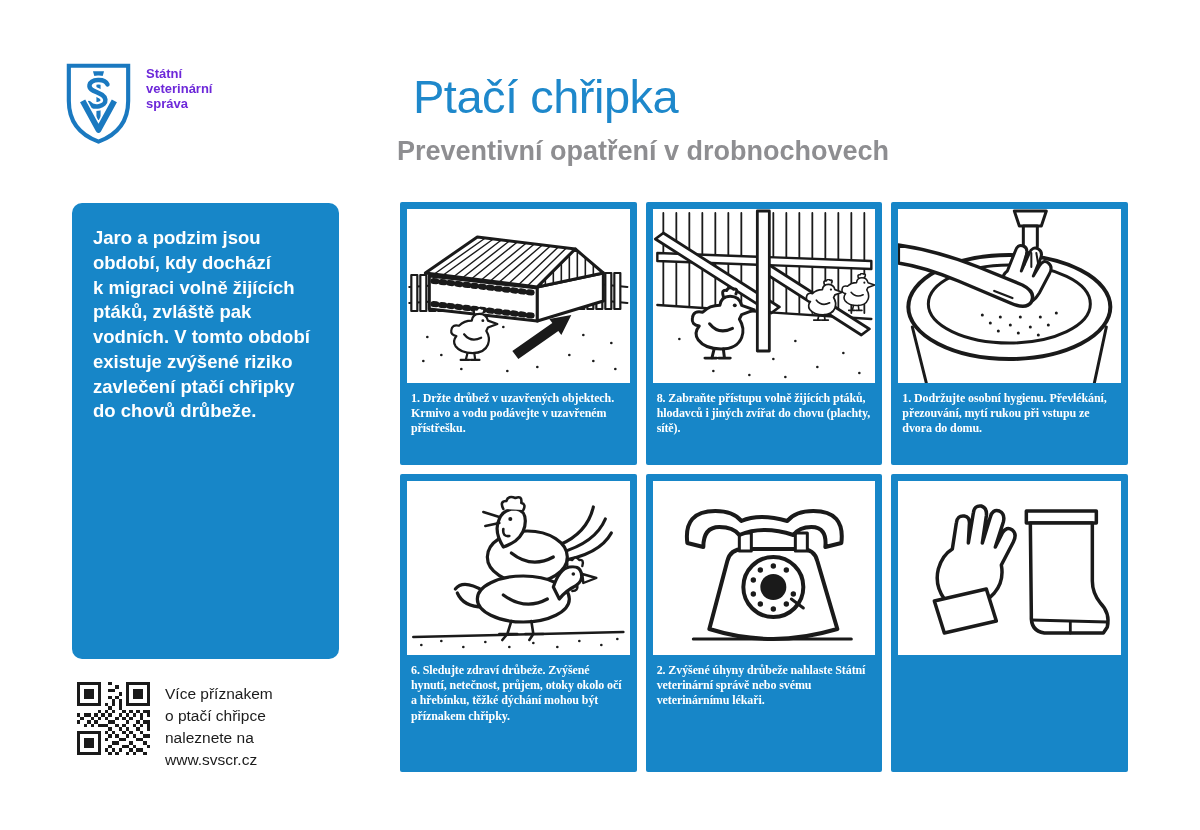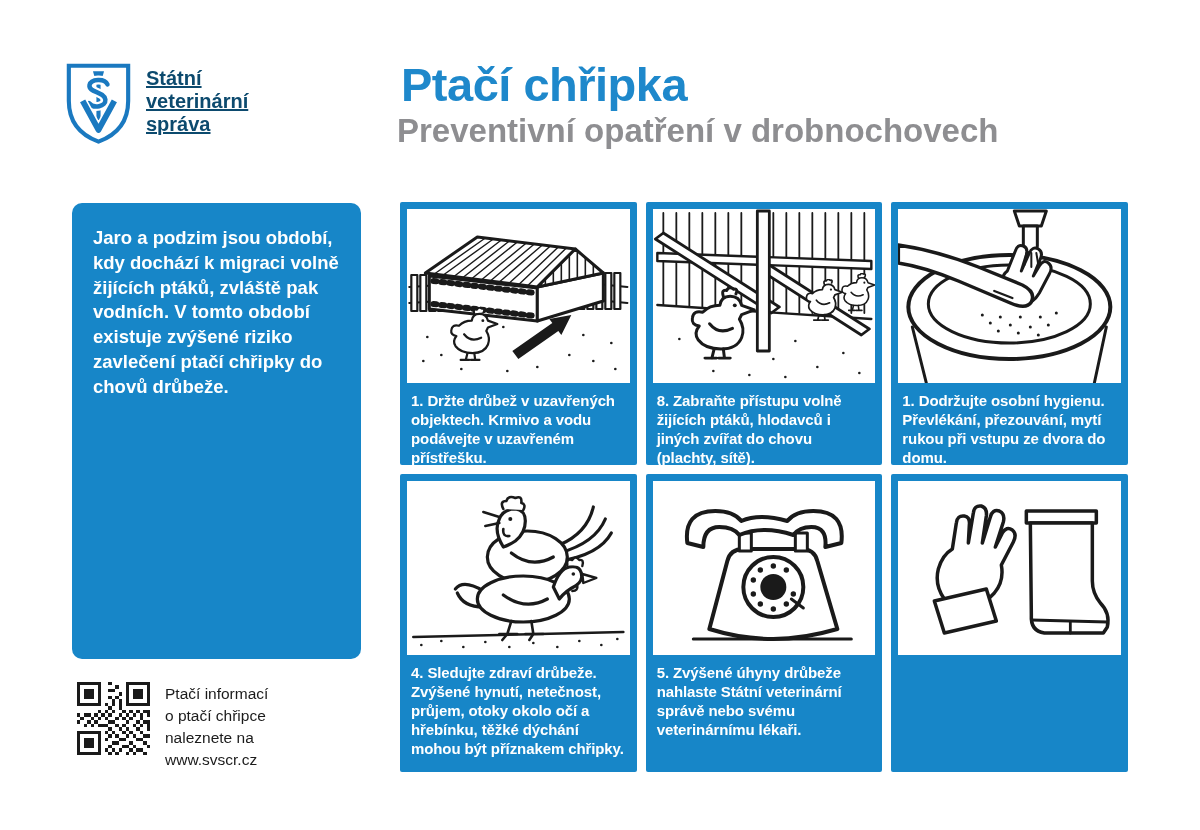--- a/index.html
+++ b/index.html
@@ -2,41 +2,41 @@
 <html><head>
 <meta charset="utf-8">
 <style>
   html,body{margin:0;padding:0;}
   body{
     width:1200px;height:830px;background:#ffffff;position:relative;overflow:hidden;
     font-family:"Liberation Sans",sans-serif;color:#1b1b1b;
   }
   .logo-wrap{position:absolute;left:64px;top:60px;display:flex;gap:13px;}
   .logo-svg{width:69px;height:86px;display:block;}
-  .brand-text{color:#0c4a6e;font-weight:bold;font-size:20px;line-height:1.15;white-space:pre-line;padding-top:7px;text-decoration:underline;}
+  .brand-text{color:#6d28d9;font-weight:bold;font-size:13px;line-height:1.15;white-space:pre-line;padding-top:7px;}
   .titles{position:absolute;left:397px;top:57px;}
-  .main-title{margin:4px;color:#1e88cb;font-size:47px;font-weight:bold;line-height:1.02;letter-spacing:-0.5px;}
-  .sub-title{margin:5px 0 0;color:#8e8e91;font-size:33px;font-weight:bold;line-height:1.05;}
+  .main-title{margin:16px;color:#1e88cb;font-size:47px;font-weight:normal;line-height:1.02;letter-spacing:-0.5px;}
+  .sub-title{margin:5px 0 0;color:#8e8e91;font-size:27px;font-weight:bold;line-height:1.05;}
   .intro-box{
-    position:absolute;left:72px;top:203px;width:289px;height:456px;box-sizing:border-box;
+    position:absolute;left:72px;top:203px;width:267px;height:456px;box-sizing:border-box;
     background:#1786c8;border-radius:10px;color:#fff;font-weight:bold;
     font-size:18.5px;line-height:1.34;padding:23px 18px 0 21px;
   }
   .intro-box p{margin:0 0 25px;}
   .qr-row{position:absolute;left:77px;top:682px;display:flex;gap:15px;align-items:flex-start;}
   .qr-svg{width:73px;height:73px;display:block;}
   .qr-text{font-size:15.5px;line-height:1.42;color:#1b1b1b;white-space:pre-line;padding-top:1px;}
   .grid{
     position:absolute;left:400px;top:202px;width:728px;
     display:grid;grid-template-columns:repeat(3,1fr);grid-template-rows:263px 298px;gap:9px;
   }
   .tile{background:#1786c8;border-radius:2px;padding:7px;box-sizing:border-box;display:flex;flex-direction:column;}
   .tile-img{background:#fff;height:174px;flex:none;overflow:hidden;}
   .tile-img svg{width:100%;height:100%;display:block;}
-  .caption{color:#fff;font-weight:bold;font-size:15px;line-height:1.27;padding:8px 2px 0 4px;letter-spacing:-0.1px;}
+  .caption{color:#fff;font-weight:bold;font-size:12px;line-height:1.27;padding:8px 2px 0 4px;letter-spacing:-0.1px;font-family:Liberation Serif, serif;}
 </style>
 </head>
 <body>
 
 <div class="logo-wrap">
   <svg class="logo-svg" viewBox="0 0 100 122">
     <path d="M7 7 H93 V58 C93 92 74 108 50 117 C26 108 7 92 7 58 Z" fill="#fff" stroke="#1a79c0" stroke-width="6"></path>
     <polygon points="42,15 58,15 55,26 45,26" fill="#1a79c0"></polygon>
     <rect x="47" y="24" width="6" height="62" fill="#1a79c0"></rect>
     <path d="M63 34 C59 25 39 26 37 35 C35 46 58 44 60 56 C61 66 43 70 36 61" fill="none" stroke="#fff" stroke-width="13" stroke-linecap="round"></path>
@@ -71,21 +71,21 @@
         <rect x="15" y="1" width="5" height="5"></rect>
         <rect x="1" y="15" width="5" height="5"></rect>
     </g>
     <g fill="#1a1a1a">
       <rect x="2" y="2" width="3" height="3"></rect>
         <rect x="16" y="2" width="3" height="3"></rect>
         <rect x="2" y="16" width="3" height="3"></rect>
       <path d="M9 0h1v1h-1zM11 1h1v1h-1zM9 2h2v1h-2zM12 3h1v1h-1zM9 4h1v1h-1zM11 4h1v1h-1zM10 5h1v1h-1zM12 5h1v1h-1zM8 6h1v1h-1zM10 6h1v1h-1zM12 6h1v1h-1zM9 7h1v1h-1zM12 7h1v1h-1zM8 8h1v1h-1zM10 8h1v1h-1zM13 8h1v1h-1zM15 8h1v1h-1zM17 8h1v1h-1zM19 8h2v1h-2zM6 8h1v1h-1zM0 9h1v1h-1zM2 9h2v1h-2zM5 9h1v1h-1zM7 9h1v1h-1zM9 9h1v1h-1zM12 9h1v1h-1zM14 9h1v1h-1zM16 9h1v1h-1zM18 9h1v1h-1zM20 9h1v1h-1zM1 10h1v1h-1zM4 10h1v1h-1zM6 10h1v1h-1zM8 10h1v1h-1zM11 10h1v1h-1zM13 10h1v1h-1zM15 10h1v1h-1zM18 10h1v1h-1zM0 11h1v1h-1zM3 11h1v1h-1zM5 11h1v1h-1zM9 11h2v1h-2zM14 11h1v1h-1zM17 11h1v1h-1zM19 11h2v1h-2zM2 12h1v1h-1zM4 12h1v1h-1zM6 12h3v1h-3zM11 12h1v1h-1zM13 12h1v1h-1zM16 12h1v1h-1zM18 12h1v1h-1zM20 12h1v1h-1zM9 13h1v1h-1zM12 13h1v1h-1zM14 13h1v1h-1zM17 13h1v1h-1zM20 13h1v1h-1zM8 14h1v1h-1zM10 14h1v1h-1zM13 14h1v1h-1zM15 14h1v1h-1zM18 14h1v1h-1zM9 15h1v1h-1zM11 15h1v1h-1zM14 15h1v1h-1zM16 15h1v1h-1zM19 15h2v1h-2zM8 16h1v1h-1zM12 16h2v1h-2zM17 16h2v1h-2zM10 17h2v1h-2zM15 17h1v1h-1zM19 17h1v1h-1zM9 18h1v1h-1zM13 18h2v1h-2zM16 18h1v1h-1zM20 18h1v1h-1zM8 19h1v1h-1zM10 19h1v1h-1zM12 19h1v1h-1zM15 19h1v1h-1zM17 19h2v1h-2zM9 20h1v1h-1zM11 20h1v1h-1zM14 20h1v1h-1zM16 20h1v1h-1zM19 20h1v1h-1z"></path>
     </g>
   </svg>
-  <div class="qr-text">Ptačí informací
+  <div class="qr-text">Více příznakem
 o ptačí chřipce
 naleznete na
 www.svscr.cz</div>
 </div>
 
 <div class="grid">
 
   <div class="tile">
     <div class="tile-img">
       <svg viewBox="0 0 222 174">
@@ -262,21 +262,21 @@
             <circle cx="78" cy="161" r="1.3"></circle>
             <circle cx="102" cy="166" r="1.3"></circle>
             <circle cx="126" cy="162" r="1.3"></circle>
             <circle cx="150" cy="166" r="1.3"></circle>
             <circle cx="172" cy="160" r="1.3"></circle>
             <circle cx="194" cy="164" r="1.3"></circle>
             <circle cx="210" cy="158" r="1.3"></circle>
         </g>
       </svg>
     </div>
-    <div class="caption">4. Sledujte zdraví drůbeže. Zvýšené hynutí, netečnost, průjem, otoky okolo očí a hřebínku, těžké dýchání mohou být příznakem chřipky.</div>
+    <div class="caption">6. Sledujte zdraví drůbeže. Zvýšené hynutí, netečnost, průjem, otoky okolo očí a hřebínku, těžké dýchání mohou být příznakem chřipky.</div>
   </div>
 
   <div class="tile">
     <div class="tile-img">
       <svg viewBox="0 0 222 174">
         <g stroke="#1a1a1a" fill="#fff" stroke-linecap="round" stroke-linejoin="round">
           <path d="M40 158 L198 158" stroke-width="3" fill="none"></path>
           <path d="M56 148 L74 80 Q77 68 90 68 L148 68 Q161 68 164 80 L184 148 Q150 158 120 158 Q88 158 56 148 Z" stroke-width="4"></path>
           <rect x="86" y="52" width="12" height="18" stroke-width="3"></rect>
           <rect x="142" y="52" width="12" height="18" stroke-width="3"></rect>
@@ -291,21 +291,21 @@
               <circle cx="100" cy="113" r="2.7"></circle>
               <circle cx="100" cy="99" r="2.7"></circle>
               <circle cx="107" cy="89" r="2.7"></circle>
               <circle cx="120" cy="85" r="2.7"></circle>
               <circle cx="133" cy="89" r="2.7"></circle>
           </g>
           <path d="M138 118 L150 127" stroke-width="3" fill="none"></path>
         </g>
       </svg>
     </div>
-    <div class="caption">5. Zvýšené úhyny drůbeže nahlaste Státní veterinární správě nebo svému veterinárnímu lékaři.</div>
+    <div class="caption">2. Zvýšené úhyny drůbeže nahlaste Státní veterinární správě nebo svému veterinárnímu lékaři.</div>
   </div>
 
   <div class="tile">
     <div class="tile-img">
       <svg viewBox="0 0 222 174">
         <g stroke="#1a1a1a" fill="#fff" stroke-linecap="round" stroke-linejoin="round">
           <path d="M46 118 Q36 104 40 88 Q44 74 54 68 L58 42 Q59 34 66 35 Q72 36 71 44 L70 62 L75 32 Q76 24 83 25 Q89 27 88 35 L84 62 L92 36 Q94 28 101 30 Q107 33 105 41 L97 66 L104 52 Q108 45 114 49 Q119 53 115 61 L103 84 Q106 100 96 112 L88 120 Q66 128 46 118 Z" stroke-width="3.5"></path>
           <polygon points="36,120 88,108 98,140 46,152" stroke-width="3.5"></polygon>
           <polygon points="128,30 198,30 198,42 128,42" stroke-width="3.5"></polygon>
           <path d="M132 42 L194 42 L194 100 Q194 112 202 122 Q212 132 209 146 L205 152 L146 152 Q132 150 133 134 Z" stroke-width="3.5"></path>

